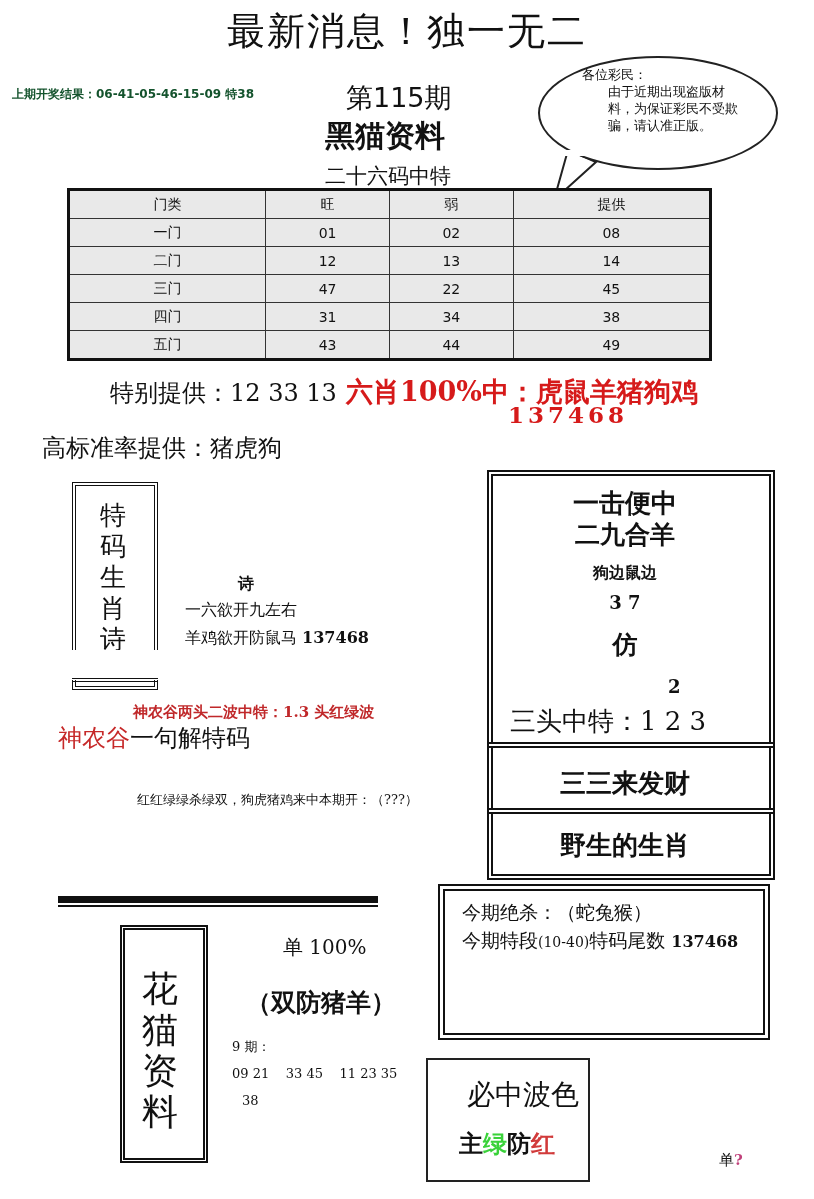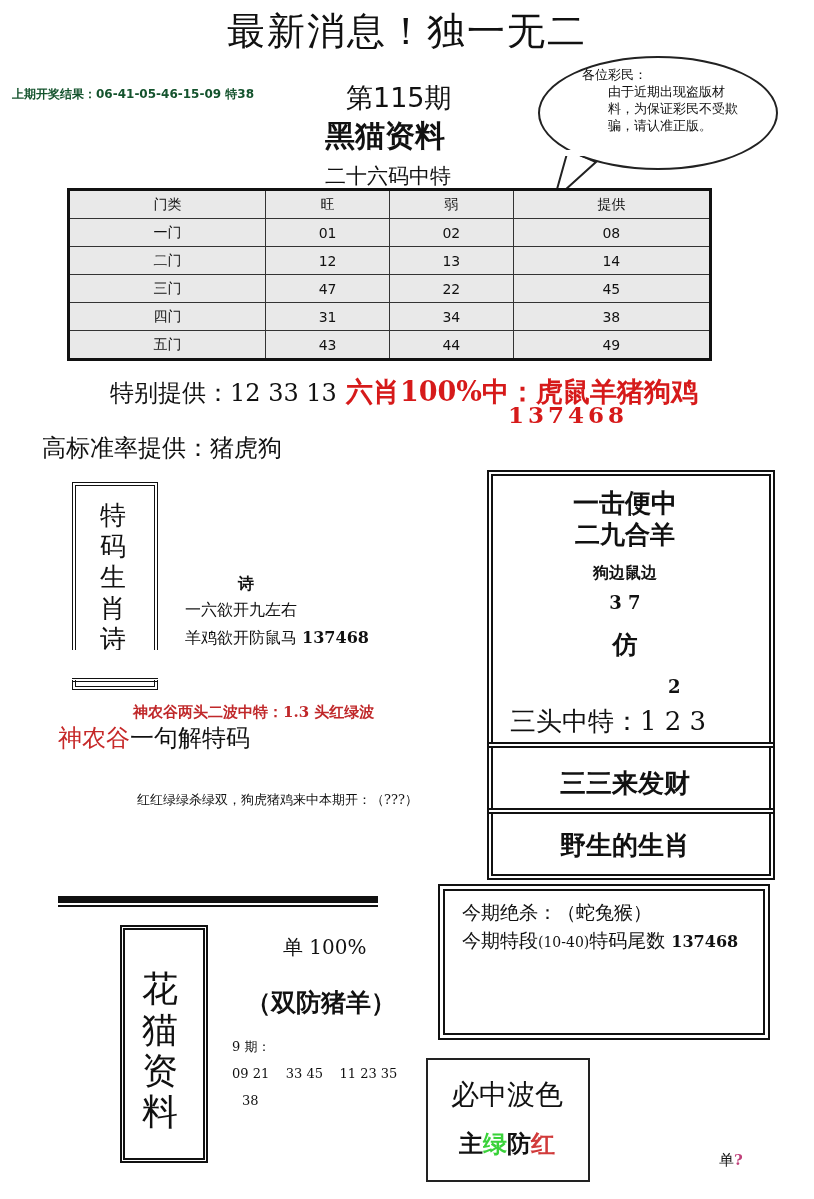--- a/index.html
+++ b/index.html
@@ -52,21 +52,21 @@
   .kill2{left:462px;top:928px;font-size:19px;white-space:nowrap;}
   .kill2 small{font-size:14px;}
   .kill2 b{font-size:16px;}
   .hmbox{left:120px;top:925px;width:78px;height:228px;border:5px double #111;}
   .hm-vert{left:130px;top:968px;width:60px;text-align:center;font-size:36px;line-height:41px;}
   .dan100{left:283px;top:934px;font-size:20px;}
   .sfzy{left:246px;top:986px;font-size:25px;font-weight:bold;}
   .range{left:232px;top:1033px;font-size:13px;line-height:27px;}
   .range .ind{padding-left:10px;}
   .bzbox{left:426px;top:1058px;width:160px;height:120px;border:2px solid #222;}
-  .bz1{left:426px;width:162px;text-align:center;top:1076px;font-size:28px;}
+  .bz1{left:426px;width:162px;text-align:center;top:1076px;font-size:28px;padding-left:16px;}
   .bz2{left:426px;width:162px;text-align:center;top:1128px;font-size:24px;font-weight:bold;}
   .green{color:#3ad23a;}
   .red{color:#d13a3a;}
   .danq{left:719px;top:1151px;font-size:15px;}
   .danq .q{color:#c0407a;font-weight:bold;}
 </style>
 </head>
 <body>
 
 <div class="abs title">最新消息！独一无二</div>

